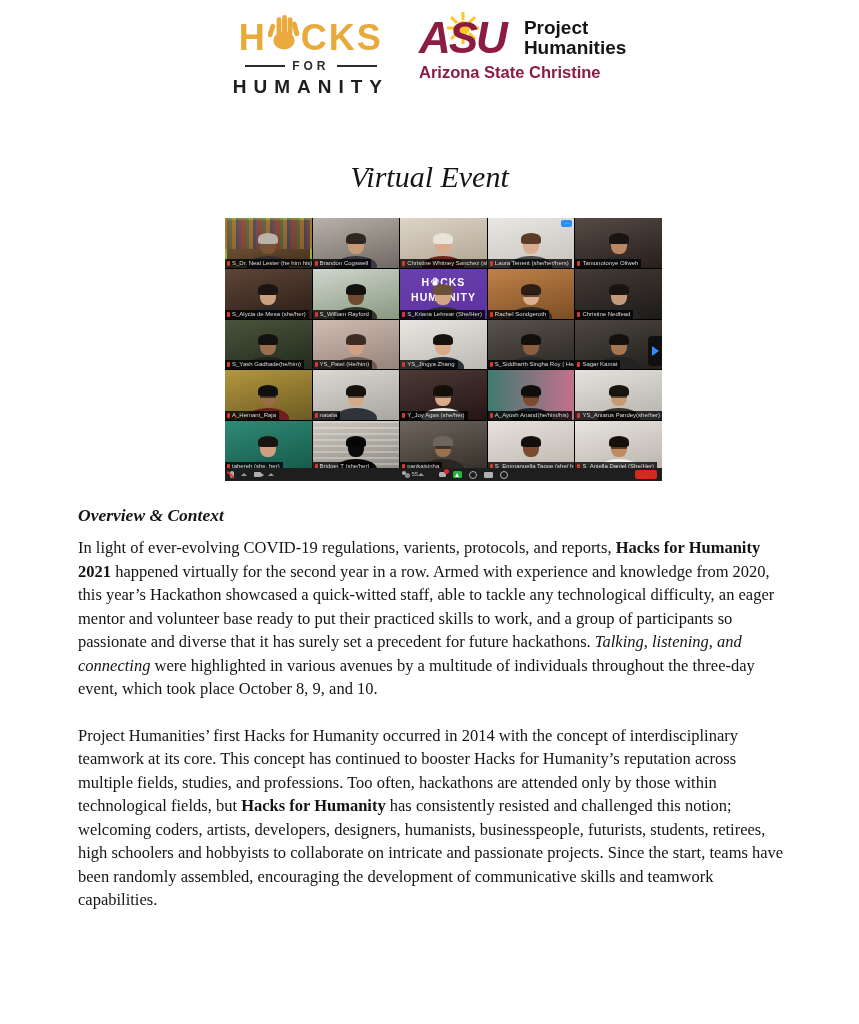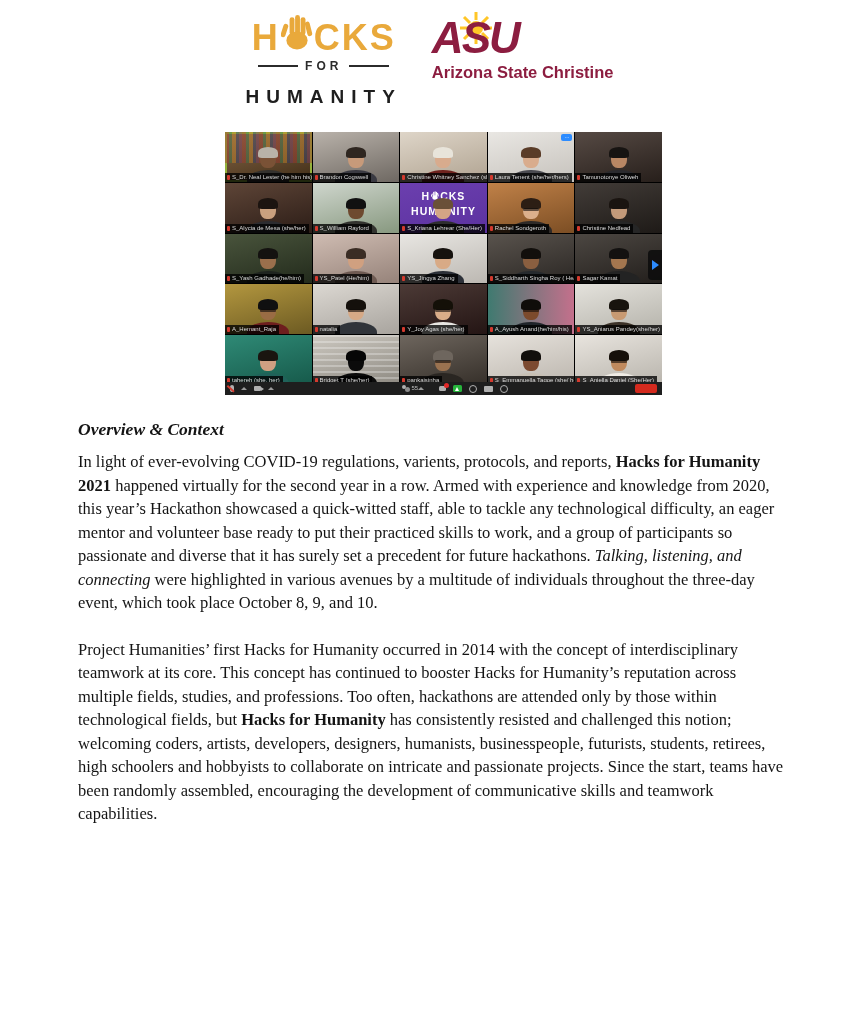--- a/index.html
+++ b/index.html
@@ -9,21 +9,21 @@
   
   .logo-row{display:flex;justify-content:center;align-items:flex-start;gap:30px;padding-top:14px;}
   .hacks-logo{text-align:center;}
   .hacks-top{display:flex;align-items:flex-end;justify-content:center;gap:1px;
              font-family:"Liberation Sans",sans-serif;font-weight:800;font-size:36px;
              letter-spacing:2px;color:#E9A93B;line-height:1;}
   .hacks-for{display:flex;align-items:center;justify-content:center;gap:7px;margin-top:3px;
              font-family:"Liberation Sans",sans-serif;font-weight:700;font-size:12px;
              letter-spacing:4px;color:#2b2b2b;}
   .rule{height:2px;width:40px;background:#2b2b2b;}
-  .hacks-humanity{margin-top:13px;font-family:"Liberation Sans",sans-serif;font-weight:700;
+  .hacks-humanity{margin-top:3px;font-family:"Liberation Sans",sans-serif;font-weight:700;
              font-size:19px;letter-spacing:7px;color:#1e1e1e;}
   .asu-logo{text-align:left;padding-top:4px;}
   .asu-main{display:flex;align-items:center;gap:18px;}
   .asu-word{position:relative;font-family:"Liberation Sans",sans-serif;font-weight:800;
             font-style:italic;font-size:44px;line-height:.9;color:#8C1D40;letter-spacing:-2px;z-index:1;}
   .asu-sun{position:absolute;top:-8px;left:24px;z-index:-1;}
   .asu-stack{display:flex;flex-direction:column;font-family:"Liberation Sans",sans-serif;
              font-weight:800;font-size:19px;line-height:1.02;color:#141414;}
   .asu-univ{margin-top:5px;font-family:"Liberation Sans",sans-serif;font-weight:800;
             font-size:16.5px;color:#8C1D40;}
@@ -144,25 +144,30 @@
                   <line x1="8" y1="6" x2="14" y2="12"></line>
                     <line x1="26" y1="22" x2="32" y2="28"></line>
                   <line x1="8" y1="28" x2="14" y2="22"></line>
                     <line x1="26" y1="12" x2="32" y2="6"></line>
                 </g>
               </g>
             </svg>
           </span>
           <span>ASU</span>
         </span>
+        <span class="asu-stack">
+          <span>Project</span>
+          <span>Humanities</span>
+        </span>
       </div>
       <div class="asu-univ">Arizona State Christine</div>
     </div>
   </header>
 
+  <h1 class="event-type">Virtual Event</h1>
 
   <figure class="zoom-shot" style="margin-block:24px 0;margin-inline:225px 0;">
     <div class="tiles" id="tiles">
         <div class="tile active" style="background: linear-gradient(165deg, rgb(138, 106, 74), rgb(63, 44, 22));">
           <div class="books"></div>
           <div class="head" style="background: rgb(122, 82, 54);">
             <div class="hair" style="background: rgb(185, 179, 168);"></div>
           </div>
           <div class="torso" style="background: rgb(51, 49, 46);"></div>
           <div class="namebar">

